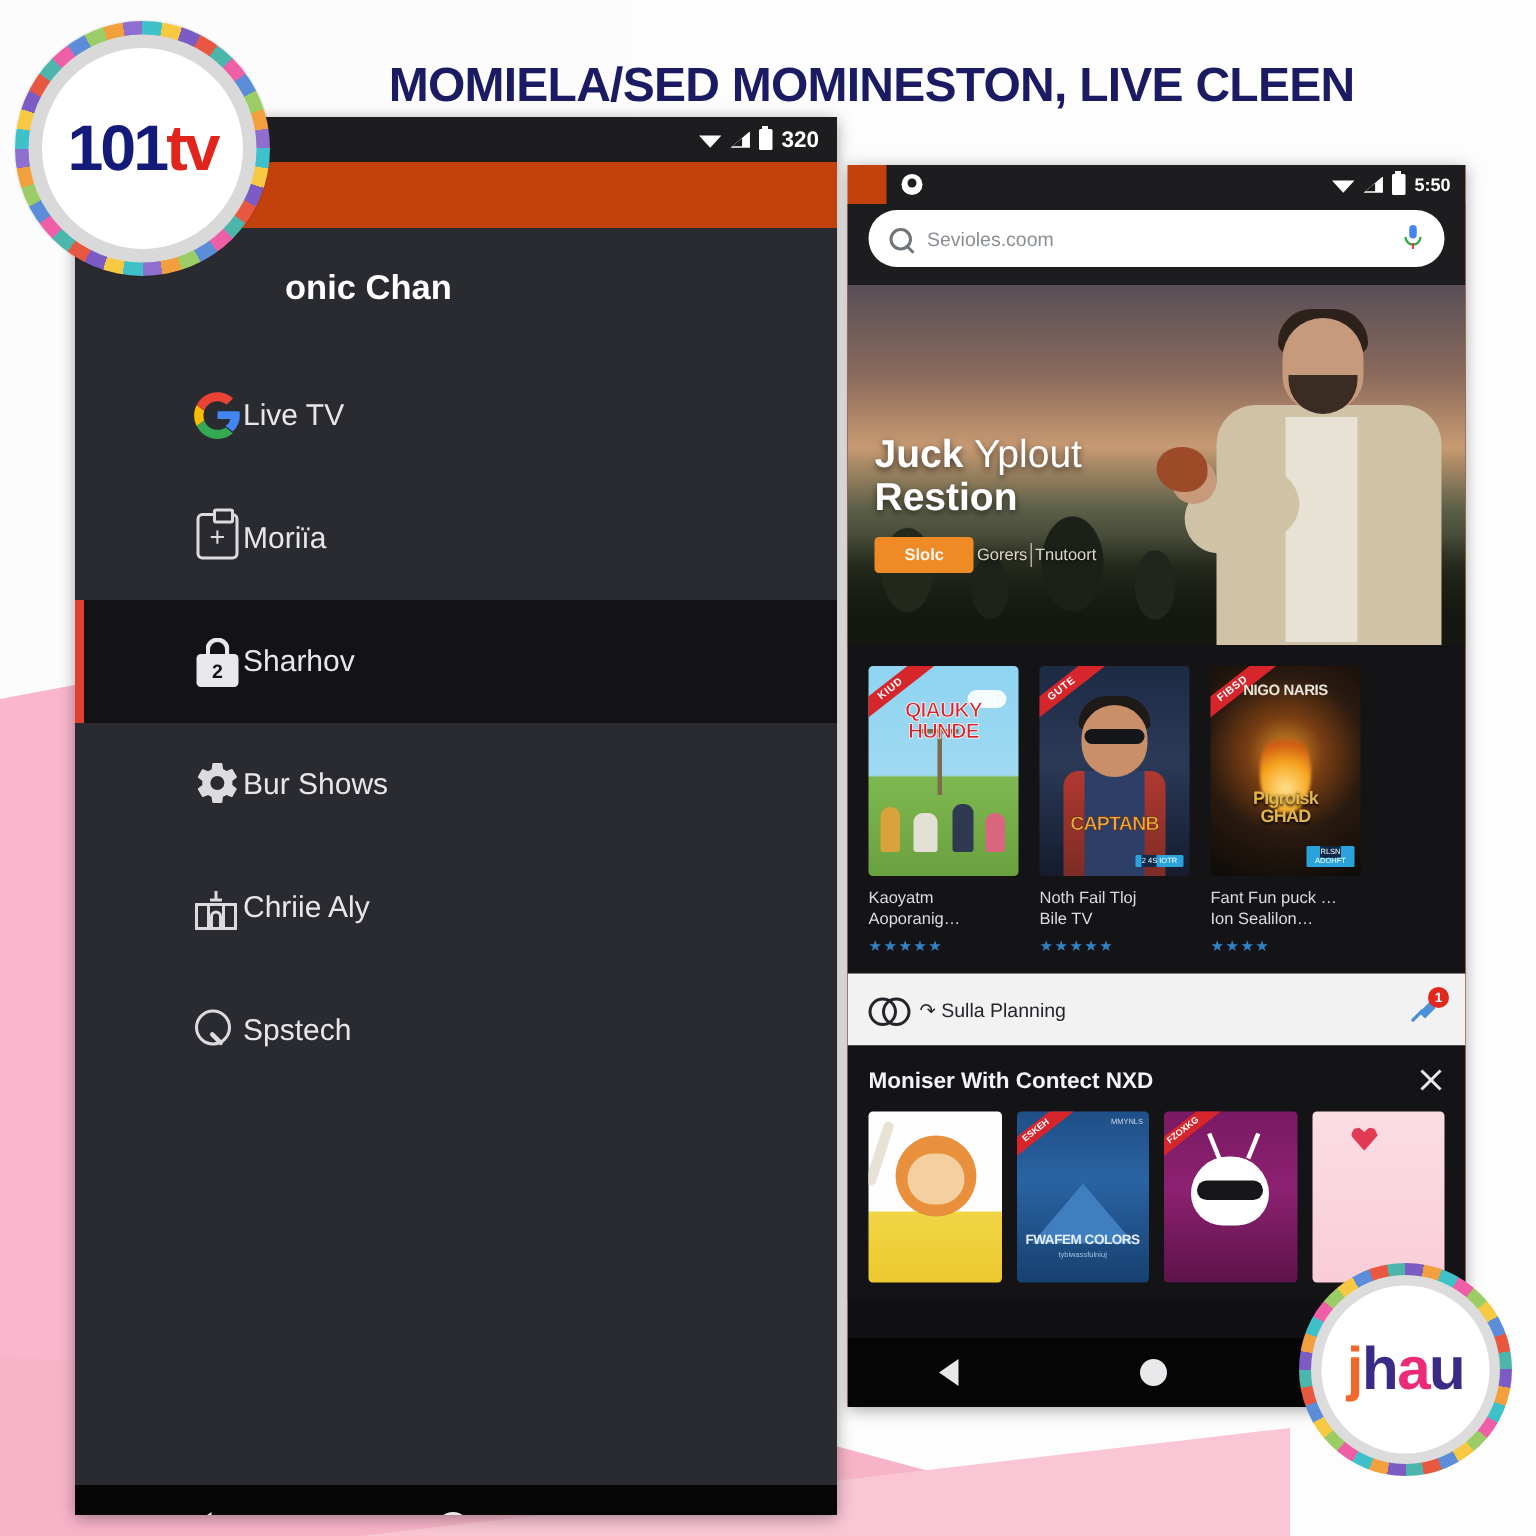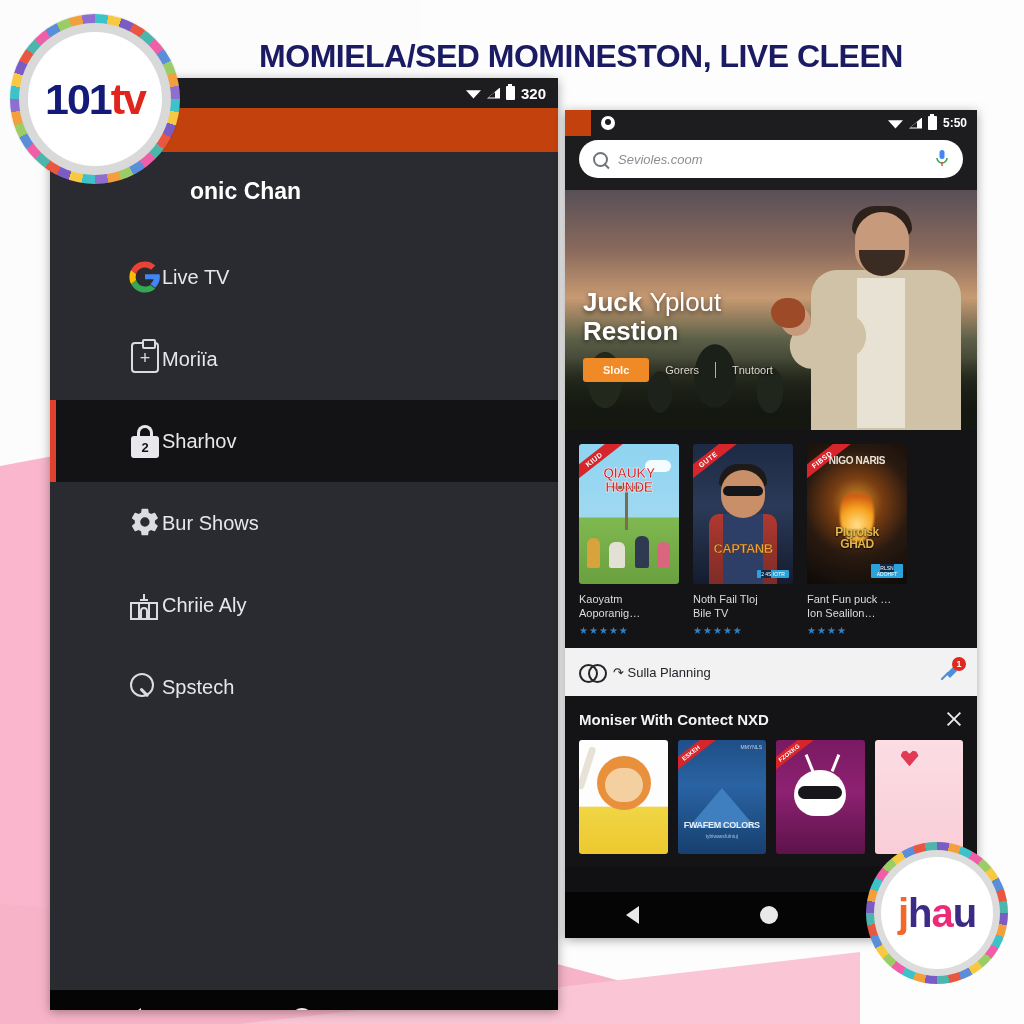--- a/index.html
+++ b/index.html
@@ -237,21 +237,21 @@
     width: 22px; height: 22px; border-radius: 50%; background: #e9e9ec;
   }
   .navbar.small .nav-home { width:18px;height:18px; }
   .nav-recent {
     width: 19px; height: 19px; border: 2.5px solid #e9e9ec; border-radius: 2px;
   }
   .navbar.small .nav-recent { width:16px;height:16px;border-width:2px; }
 
   
   .r-screen { background: #111113; height: 756px; position: relative; overflow:hidden; }
-  .r-searchwrap { background:#1d1d20; padding: 4px 14px 12px; font-style: italic; }
+  .r-searchwrap { background:#1d1d20; padding: 4px 14px 12px; }
   .r-search {
     background:#fff; border-radius: 22px; height: 38px;
     display:flex; align-items:center; gap:10px; padding: 0 14px;
   }
   .r-search .srch2 {
     width:15px;height:15px;border:2px solid #70757a;border-radius:50%;
     position:relative; flex:0 0 15px;
   }
   .r-search .srch2::after{
     content:"";position:absolute;right:-4px;bottom:-2px;
@@ -313,21 +313,21 @@
   .hero-man .obj {
     position:absolute; left:-26px; top:98px; width:34px;height:30px;
     border-radius:50% 50% 45% 55%; background:#9c4a28;
   }
   .hero-copy { position:absolute; left:18px; top:98px; z-index:3; }
   .hero-t1, .hero-t2 {
     color:#fff; font-weight:bold; font-size:26px; line-height:1.12;
     text-shadow:0 2px 5px rgba(0,0,0,.6);
   }
   .hero-t1 .bold2 { font-weight:normal; }
-  .hero-actions { display:flex; align-items:center; gap:16px; margin-top:12px; }
+  .hero-actions { display:flex; align-items:center; gap:2px; margin-top:12px; }
   .hero-btn {
     background:#f08a26; color:#fff8f0; font-size:11px; font-weight:bold;
     padding:6px 20px; border-radius:3px;
   }
   .hero-link { color:#ded6cd; font-size:11px; text-shadow:0 1px 3px rgba(0,0,0,.7); }
   .hero-sep { width:1px;height:16px;background:#b7ada3; }
 
   
   .sec { background:#141417; padding: 14px 14px 12px; }
   .sec-head {

